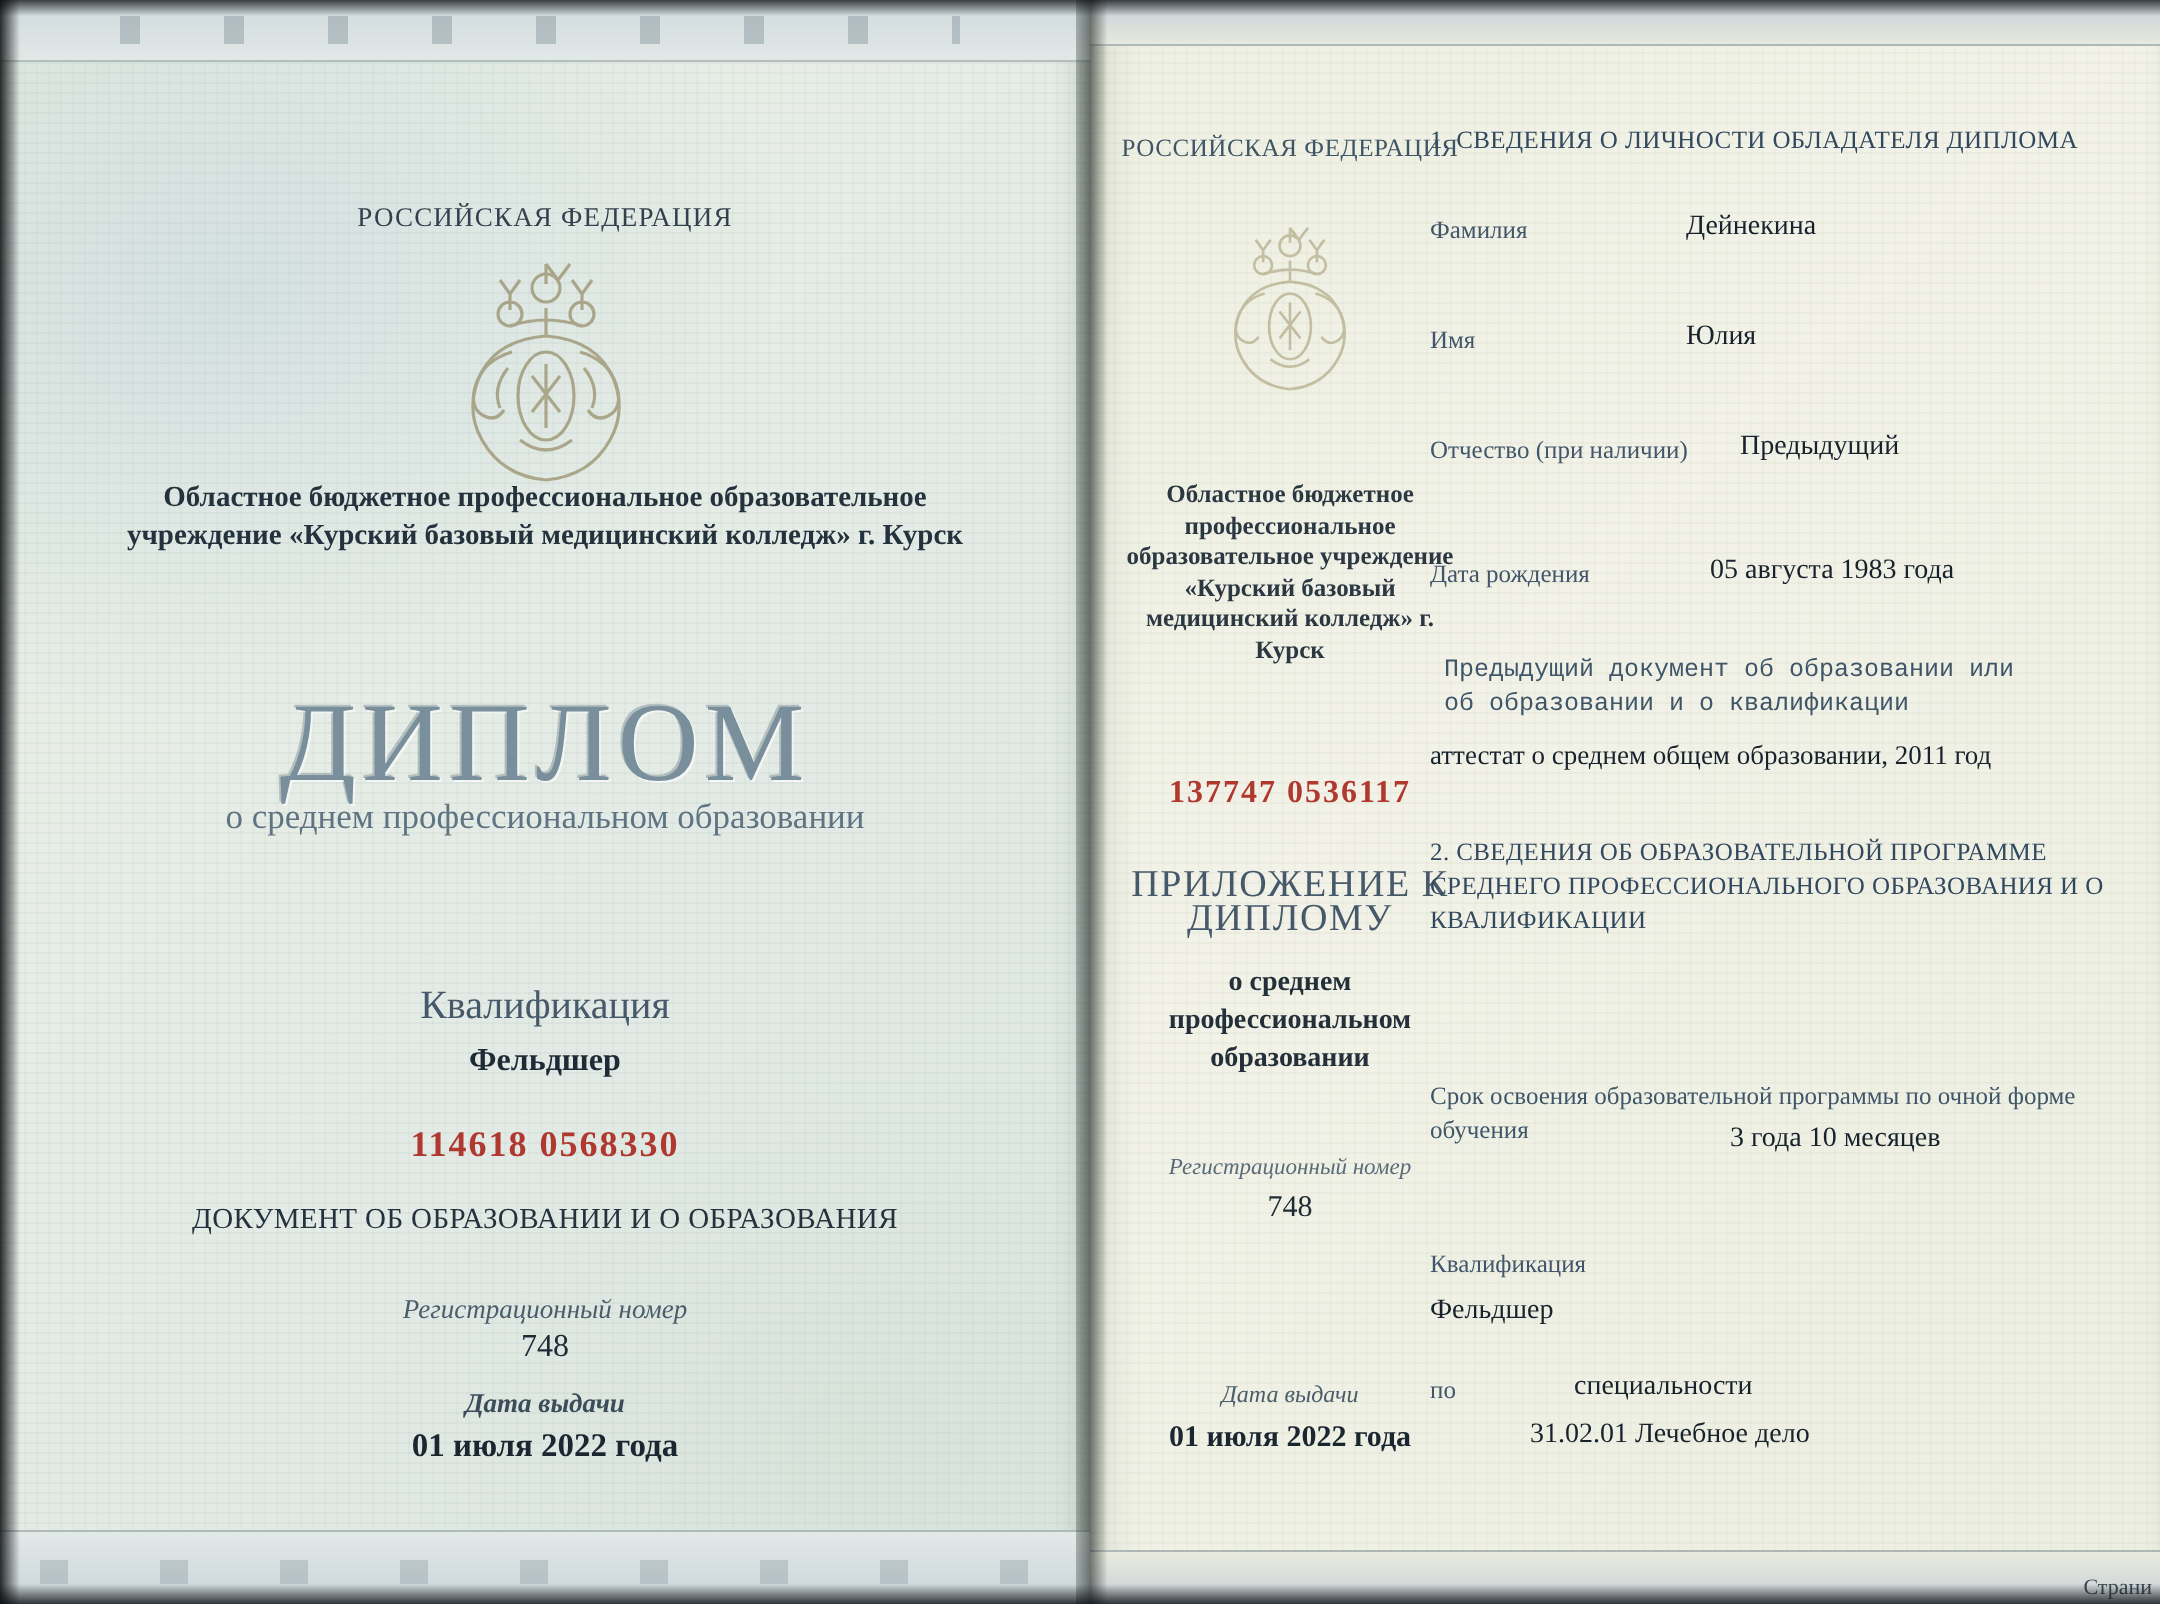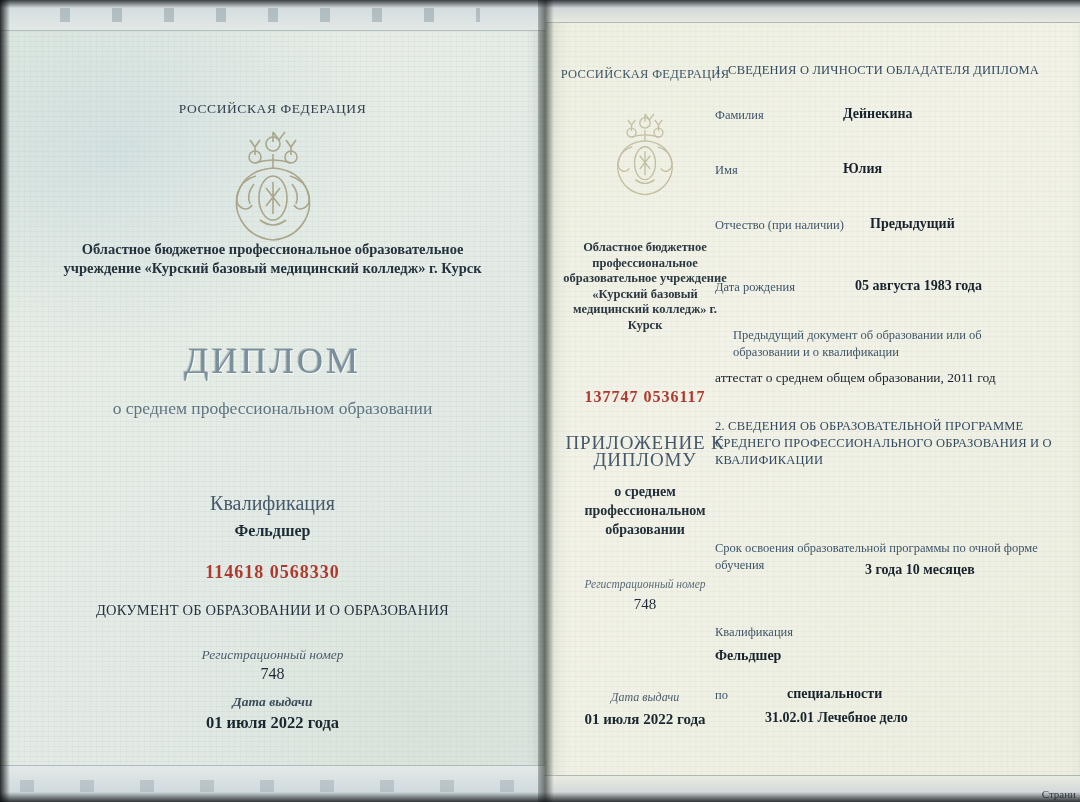--- a/index.html
+++ b/index.html
@@ -114,21 +114,21 @@
     position: absolute;
     top: 240px; left: 42px; right: 42px;
     font-size: 14.5px;
     line-height: 19px;
     font-weight: bold;
     color: #24323d;
   }
   .lp-diplom {
     position: absolute;
     top: 340px; left: 0; right: 0;
-    font-size: 36px;
+    font-size: 56px;
     letter-spacing: 3px;
     color: #7a8f9c;
     text-shadow: 1px 1px 0 rgba(255,255,255,.6), -1px -1px 0 rgba(90,110,120,.35);
     font-family: "Liberation Serif", serif;
   }
   .lp-sub {
     position: absolute;
     top: 396px; left: 0; right: 0;
     font-size: 17.5px;
     line-height: 24px;
@@ -318,21 +318,21 @@
     line-height: 17px;
   }
   .f-label {
     position: absolute;
     font-size: 12.5px;
     color: #41566a;
   }
   .f-value {
     position: absolute;
     font-size: 14px;
-    font-weight: bold;
+    font-weight: normal;
     color: #17222c;
     text-align: center;
   }
   .f-value-normal {
     position: absolute;
     font-size: 13.5px;
     color: #17222c;
   }
   .f-note {
     position: absolute;
@@ -471,21 +471,21 @@
 
       <div class="f-label" style="top:163px; left:0;">Имя</div>
       <div class="f-value" style="top:161px; left:128px;">Юлия</div>
 
       <div class="f-label" style="top:218px; left:0;">Отчество (при наличии)</div>
       <div class="f-value" style="top:216px; left:155px;">Предыдущий</div>
 
       <div class="f-label" style="top:280px; left:0;text-align:center;">Дата рождения</div>
       <div class="f-value" style="top:278px; left:140px;">05 августа 1983 года</div>
 
-      <div class="f-note" style="top:327px; left:18px; width:300px;">Предыдущий документ об образовании или об образовании и о квалификации</div>
+      <div class="f-note" style="top:327px; left:7px; width:300px;font-family:Liberation Mono, monospace;">Предыдущий документ об образовании или об образовании и о квалификации</div>
       <div class="f-value-normal" style="top:370px; left:0; width:350px;">аттестат о среднем общем образовании, 2011 год</div>
 
       <div class="sec-title" style="top:418px; left:0; width:340px;">2. СВЕДЕНИЯ ОБ ОБРАЗОВАТЕЛЬНОЙ ПРОГРАММЕ СРЕДНЕГО ПРОФЕССИОНАЛЬНОГО ОБРАЗОВАНИЯ И О КВАЛИФИКАЦИИ</div>
 
       <div class="f-note" style="top:540px; left:0; width:330px;">Срок освоения образовательной программы по очной форме обучения</div>
       <div class="f-value" style="top:562px; left:150px;">3 года 10 месяцев</div>
 
       <div class="f-label" style="top:625px; left:0;">Квалификация</div>
       <div class="f-value" style="top:648px; left:0;">Фельдшер</div>
 

